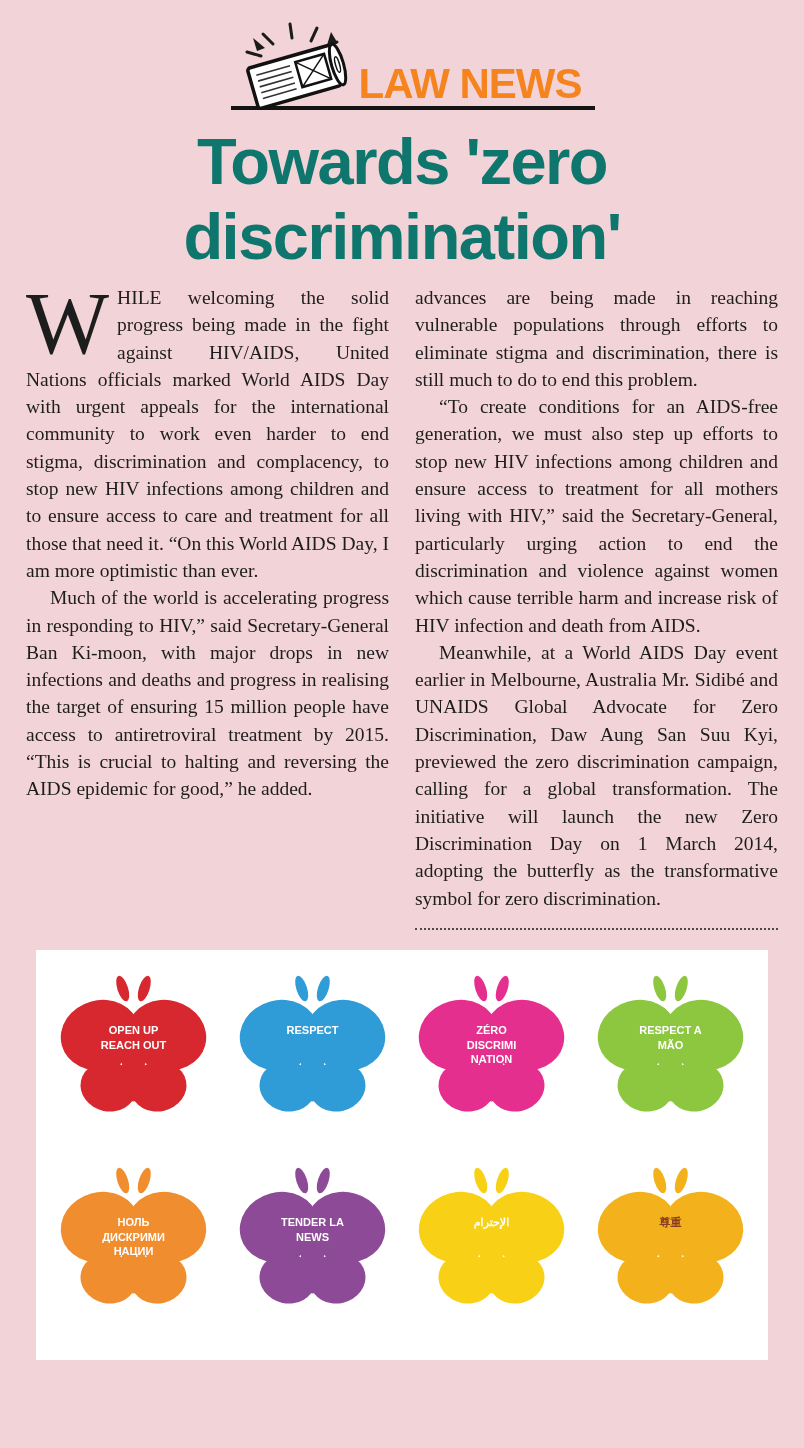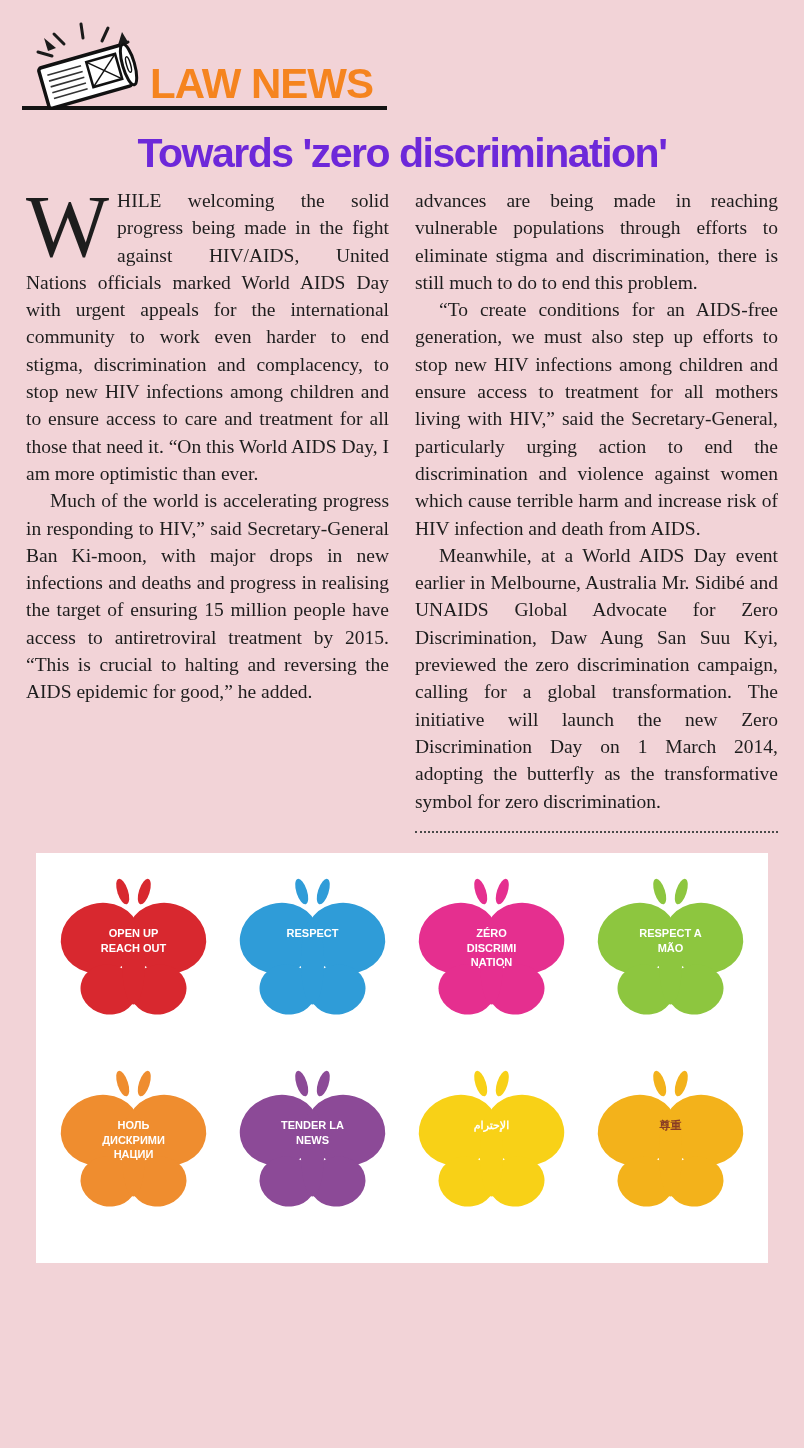--- a/index.html
+++ b/index.html
@@ -5,43 +5,43 @@
   html,body{margin:0;padding:0;}
   body{
     width:804px;height:1448px;
     background:#f2d3d7;
     font-family:"Liberation Serif", serif;
     overflow:hidden;
   }
   .page{position:relative;width:804px;height:1448px;}
 
   
-  .masthead{padding-top:18px;display:flex;padding-left:22px;}
+  .masthead{padding-top:18px;display:flex;justify-content:center;padding-left:22px;}
   .brandrow{
     display:flex;align-items:flex-end;gap:6px;
     border-bottom:4px solid #141414;
     padding:0 14px 0 4px;
   }
   .paper-icon{display:block;margin-bottom:-4px;}
   .brand{
     font-family:"Liberation Sans", sans-serif;
     font-weight:bold;font-size:42px;line-height:0.95;
     color:#f5841f;letter-spacing:-1px;
     padding-bottom:2px;
   }
 
   
   h1.headline{
-    margin:20px 16px 10px;
+    margin:14px 16px 10px;
     text-align:center;
     font-family:"Liberation Sans", sans-serif;
     font-weight:bold;
-    font-size:41px;
+    font-size:65px;
     letter-spacing:-1.5px;
-    color:#6d28d9;
+    color:#0f766e;
   }
 
   
   .columns{display:flex;gap:26px;padding:0 26px;}
   .col{
     flex:1;
     font-size:19.5px;line-height:1.4;
     text-align:justify;
     color:#1d1d1d;
   }

